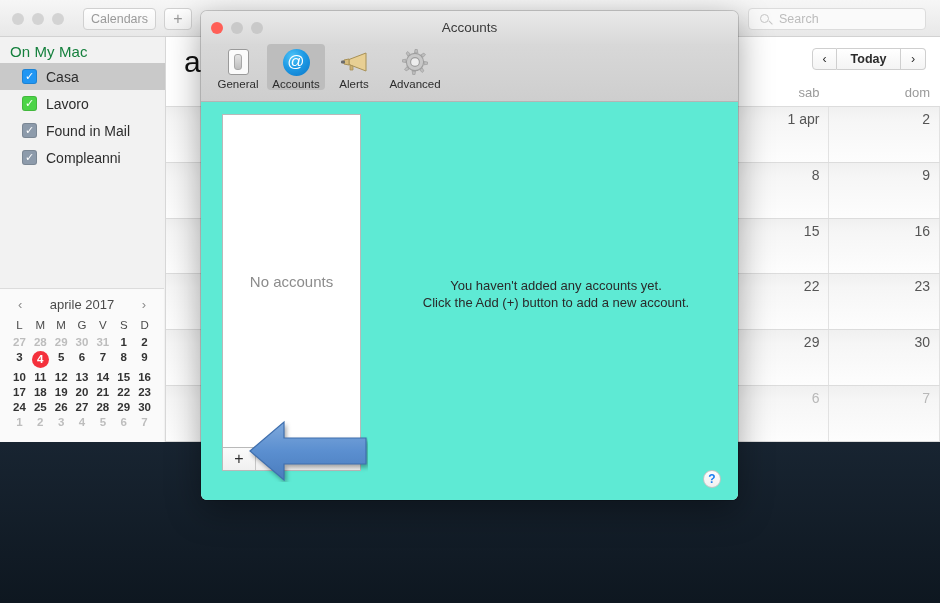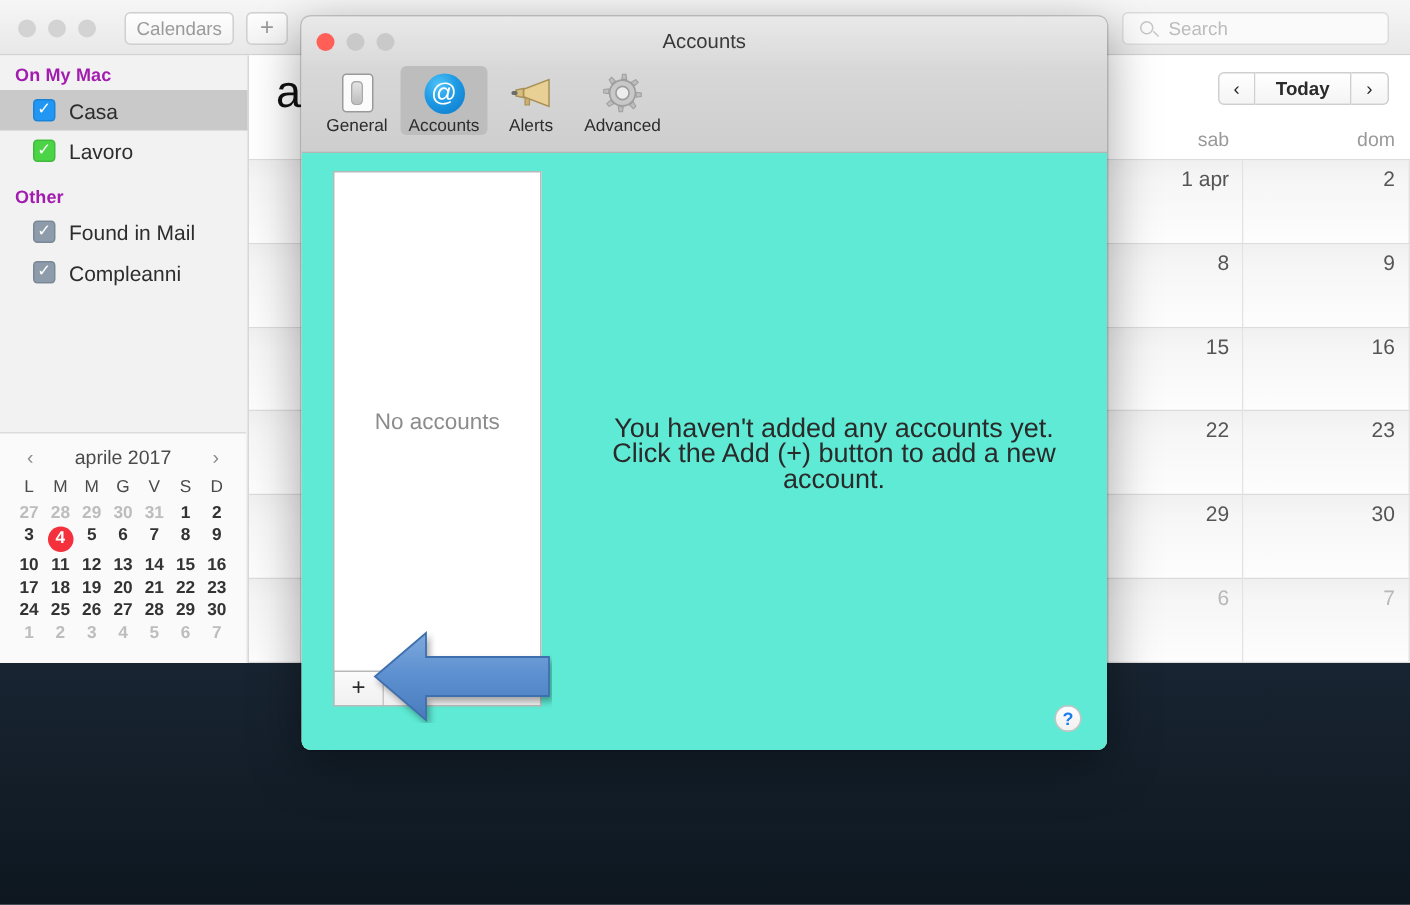--- a/index.html
+++ b/index.html
@@ -49,21 +49,21 @@
     content: ""; position: absolute; left: 7px; top: 7px;
     width: 5px; height: 1.4px; background: #c6c6c6; transform: rotate(45deg);
   }
 
   
   .sidebar {
     position: absolute; left: 0; top: 37px; width: 166px; bottom: 0;
     background: #f2f2f2; border-right: 1px solid #d8d8d8;
   }
   .side-group {
-    font-size: 12px; color: #a21caf; padding: 6px 0 3px 10px; letter-spacing: .1px; font-weight: bold;
+    font-size: 15px; color: #15803d; padding: 6px 0 3px 10px; letter-spacing: .1px;
   }
   .side-row {
     display: flex; align-items: center; gap: 9px;
     height: 27px; padding-left: 22px; font-size: 14px; color: #2d2d2d;
   }
   .side-row.sel { background: #c9c9c9; }
   .cbx {
     width: 15px; height: 15px; border-radius: 3px;
     display: flex; align-items: center; justify-content: center;
     color: #fff; font-size: 11px; line-height: 1; flex: none;
@@ -183,21 +183,21 @@
     border: 1px solid #b9b9b9; border-top: none;
     background: linear-gradient(180deg,#fbfbfb,#f0f0f0); display: flex;
   }
   .plus-btn {
     width: 33px; height: 100%; border-right: 1px solid #c6c6c6;
     display: flex; align-items: center; justify-content: center;
     font-size: 16px; color: #2c2c2c;
   }
   .empty-msg {
     position: absolute; left: 190px; top: 175px; width: 330px;
-    text-align: center; font-size: 18px; color: #2a2a2a; line-height: 17px;
+    text-align: center; font-size: 13px; color: #2a2a2a; line-height: 17px;
   }
   .help-btn {
     position: absolute; right: 17px; bottom: 12px;
     width: 18px; height: 18px; border-radius: 50%;
     border: 1px solid #c4c4c4; background: linear-gradient(180deg,#fefefe,#f0f0f0);
     color: #1a7df0; font-size: 12px; font-weight: bold;
     display: flex; align-items: center; justify-content: center;
   }
 
   
@@ -230,21 +230,20 @@
 
     <div class="side-row sel">
       <span class="cbx" style="background:#2196f3">✓</span>
       <span>Casa</span>
     </div>
     <div class="side-row">
       <span class="cbx" style="background:#4cd447">✓</span>
       <span>Lavoro</span>
     </div>
 
-    <div class="side-group" style="padding-top:10px">Other</div>
 
     <div class="side-row">
       <span class="cbx" style="background:#8d9bab">✓</span>
       <span>Found in Mail</span>
     </div>
     <div class="side-row">
       <span class="cbx" style="background:#8d9bab">✓</span>
       <span>Compleanni</span>
     </div>
 

